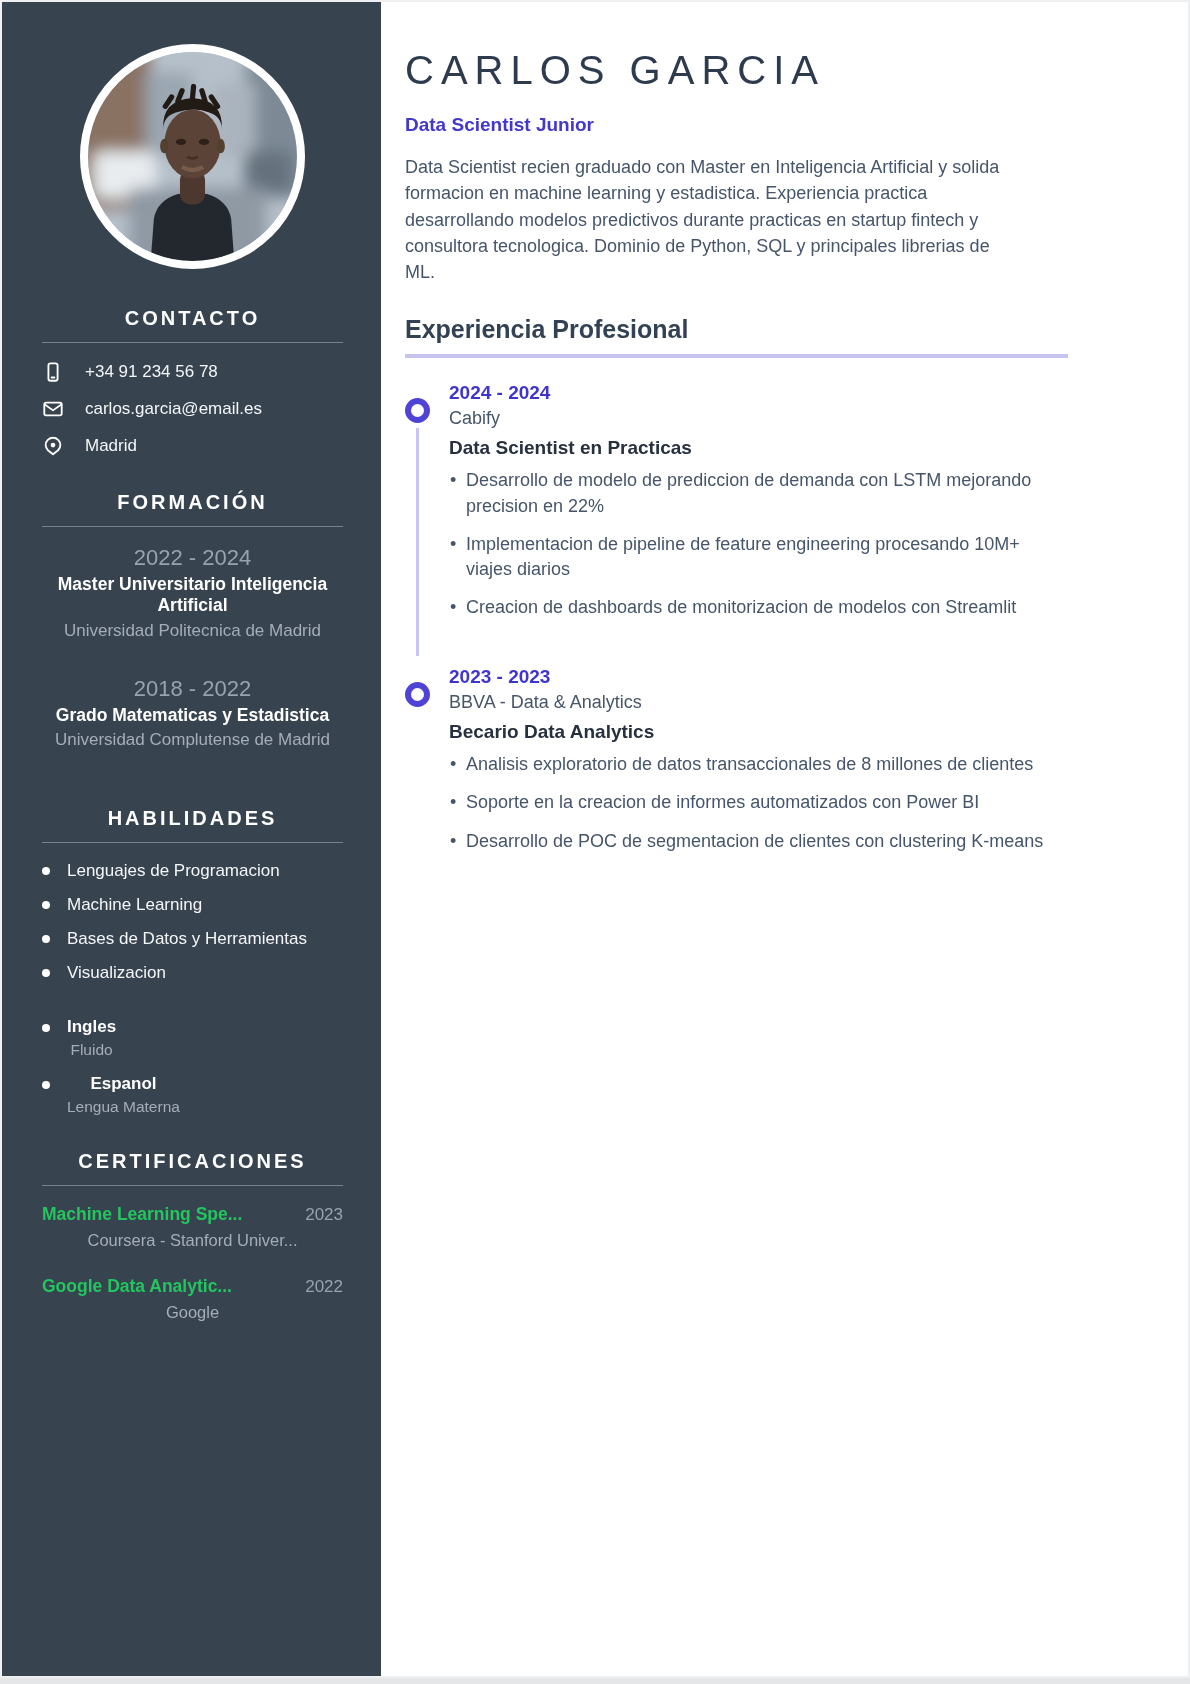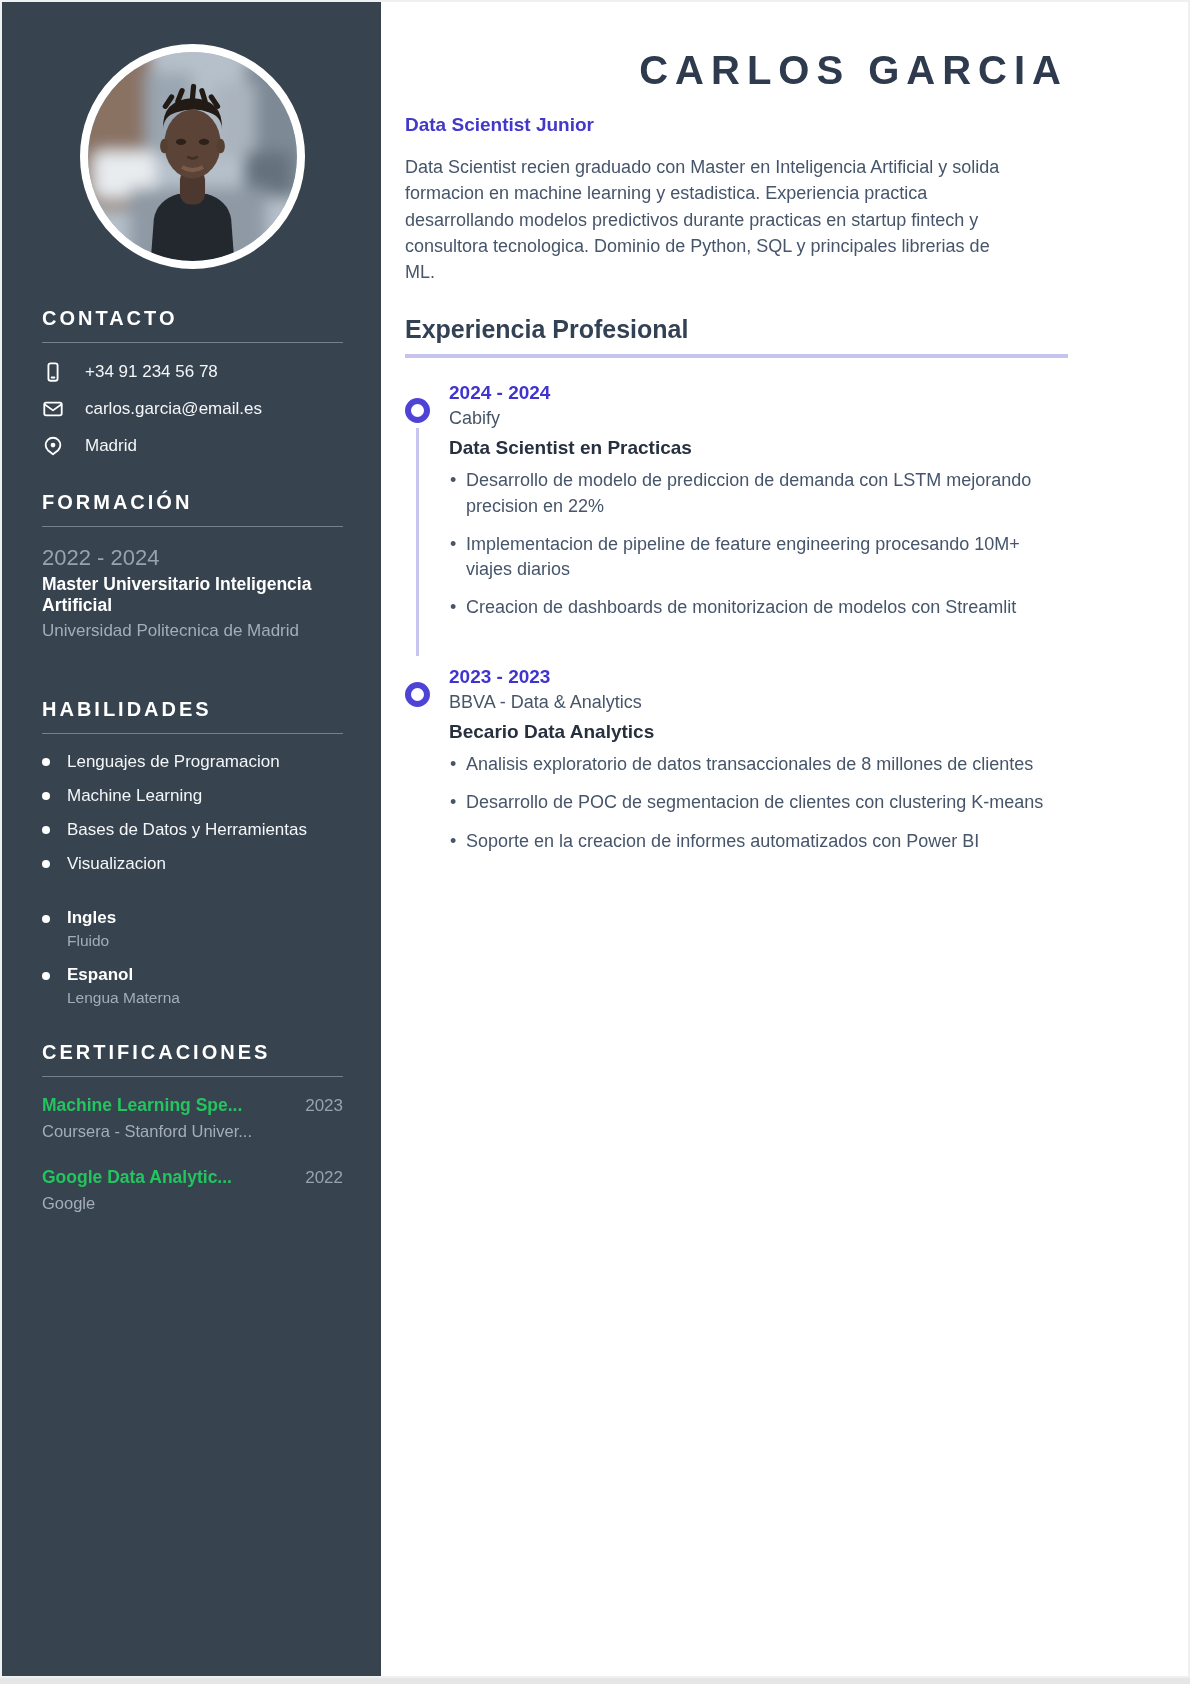--- a/index.html
+++ b/index.html
@@ -11,21 +11,21 @@
   
   .sidebar{
     width:379px;min-width:379px;background:#37434f;color:#f4f6f8;
     padding:40px 38px 40px 40px;box-sizing:border-box;
   }
   .avatar-wrap{
     width:209px;height:209px;border-radius:50%;border:8px solid #ffffff;
     margin:2px auto 38px auto;overflow:hidden;background:#aeb9c4;
   }
   .avatar-wrap svg{display:block;width:100%;height:100%;}
-  .sec{margin-bottom:34px;}
+  .sec{margin-bottom:34px;text-align:center;}
   .sec-title{
     font-size:20px;font-weight:700;letter-spacing:3px;color:#ffffff;
     padding-bottom:12px;border-bottom:1px solid #76818c;margin-bottom:18px;
   }
   .contact-row{display:flex;align-items:center;gap:21px;margin-bottom:15px;font-size:17px;color:#f4f6f8;}
   .contact-row svg{flex:0 0 auto;}
   .edu-item{margin-bottom:34px;}
   .edu-dates{font-size:22px;font-weight:400;color:#97a3b0;margin-bottom:3px;}
   .edu-degree{font-size:17.5px;font-weight:700;color:#ffffff;line-height:1.22;margin-bottom:3px;}
   .edu-school{font-size:17px;color:#a4adb8;line-height:1.3;}
@@ -36,22 +36,22 @@
   .lang-name{font-size:17px;font-weight:700;color:#ffffff;margin-bottom:4px;}
   .lang-level{font-size:15.5px;color:#a4adb8;}
   .cert-item{margin-bottom:26px;}
   .cert-top{display:flex;justify-content:space-between;align-items:baseline;gap:10px;}
   .cert-name{font-size:17.5px;font-weight:700;color:#22c55e;white-space:nowrap;}
   .cert-year{font-size:17px;color:#97a3b0;}
   .cert-issuer{font-size:16.5px;color:#a4adb8;margin-top:6px;}
   
   .main{flex:1;padding:46px 120px 40px 24px;box-sizing:border-box;}
   .name{
-    font-size:40px;font-weight:700;letter-spacing:7px;color:#2e3b4e;
-    margin:0 0 22px 0;line-height:1.1;text-align:right;
+    font-size:40px;font-weight:400;letter-spacing:7px;color:#2e3b4e;
+    margin:0 0 22px 0;line-height:1.1;
   }
   .job-title{font-size:19px;font-weight:700;color:#4338ca;margin:0 0 18px 0;}
   .summary{font-size:18px;color:#46556a;line-height:1.46;max-width:614px;margin:0 0 30px 0;}
   .exp-title{font-size:25px;font-weight:700;color:#334155;margin:0 0 10px 0;}
   .exp-rule{height:4px;background:#c7c3ef;border:none;margin:0 0 24px 0;width:100%;}
   .tl-item{position:relative;padding-left:44px;margin-bottom:46px;}
   .tl-marker{
     position:absolute;left:0;top:16px;width:13px;height:13px;border-radius:50%;
     background:#ffffff;border:6px solid #4f43d6;
   }
@@ -137,20 +137,25 @@
       </div>
     </section>
 
     <section class="sec">
       <div class="sec-title">FORMACIÓN</div>
       <div class="edu-item">
         <div class="edu-dates">2022 - 2024</div>
         <div class="edu-degree">Master Universitario Inteligencia Artificial</div>
         <div class="edu-school">Universidad Politecnica de Madrid</div>
       </div>
+      <div class="edu-item">
+        <div class="edu-dates">2018 - 2022</div>
+        <div class="edu-degree">Grado Matematicas y Estadistica</div>
+        <div class="edu-school">Universidad Complutense de Madrid</div>
+      </div>
     </section>
 
     <section class="sec" style="margin-top:56px;">
       <div class="sec-title">HABILIDADES</div>
       <div class="skill-row">
         <span class="dot"></span>
         <span>Lenguajes de Programacion</span>
       </div>
       <div class="skill-row">
         <span class="dot"></span>
@@ -224,19 +229,19 @@
       </ul>
     </div>
 
     <div class="tl-item">
       <span class="tl-marker"></span>
       <div class="tl-dates">2023 - 2023</div>
       <div class="tl-company">BBVA - Data &amp; Analytics</div>
       <div class="tl-role">Becario Data Analytics</div>
       <ul class="tl-bullets">
         <li>Analisis exploratorio de datos transaccionales de 8 millones de clientes</li>
+        <li>Soporte en la creacion de informes automatizados con Power BI</li>
         <li>Desarrollo de POC de segmentacion de clientes con clustering K-means</li>
-        <li>Soporte en la creacion de informes automatizados con Power BI</li>
       </ul>
     </div>
 
   </main>
 </div>
 
 </body></html>

